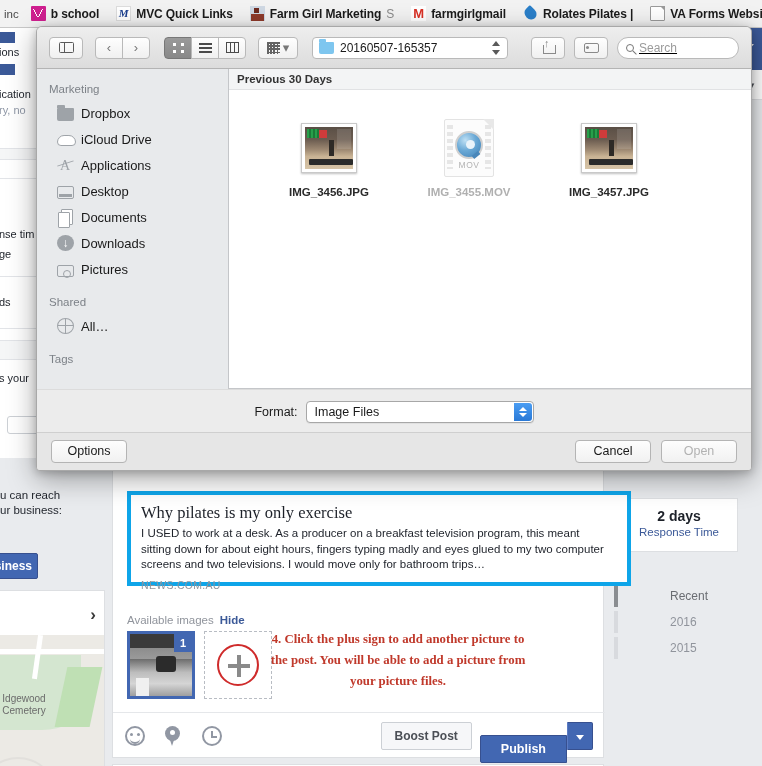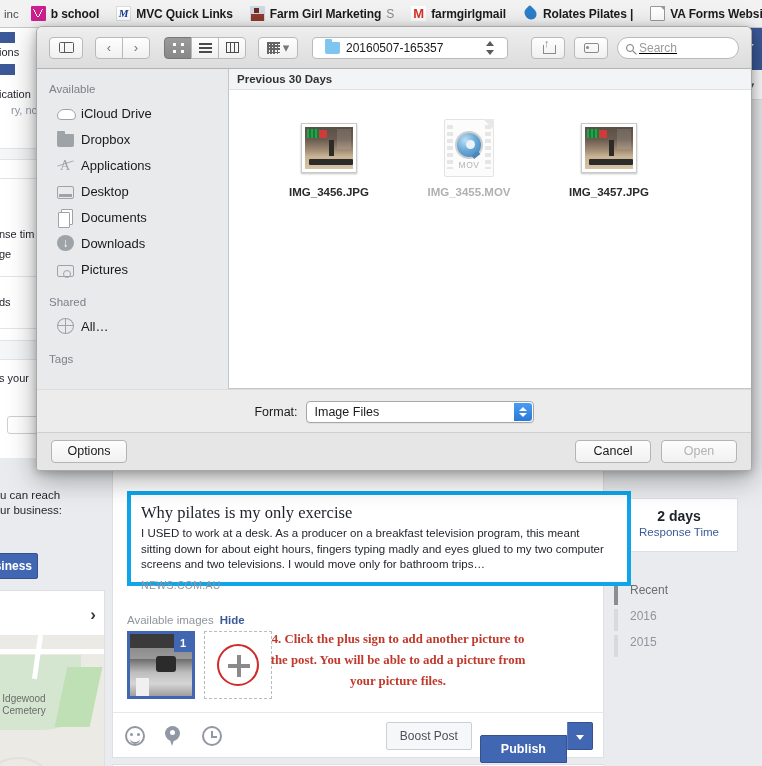--- a/index.html
+++ b/index.html
@@ -277,21 +277,21 @@
     background: #9197a3;
   }
   .ico-clock::after {
     content: ""; position: absolute; left: 8px; top: 8px; width: 5px; height: 2px;
     background: #9197a3;
   }
   .spacer { flex: 1; }
   .btn-boost {
     height: 28px; padding: 0 13px; background: #f6f7f9;
     border: 1px solid #ccd0d5; border-radius: 2px;
-    font-size: 12px; font-weight: normal; color: #4b4f56; margin-right: 8px;
+    font-size: 12px; font-weight: bold; color: #4b4f56; margin-right: 8px;
     line-height: 26px;
   }
   .btn-publish {
     height: 28px; padding: 0 20px; background: #4267b2;
     border: 1px solid #37508f; border-radius: 2px 0 0 2px;
     font-size: 12.5px; font-weight: bold; color: #fff; line-height: 26px; margin-top: 27px;
   }
   .btn-publish-caret {
     height: 28px; width: 26px; background: #4267b2;
     border: 1px solid #37508f; border-left: 1px solid #5b7bc4; border-radius: 0 2px 2px 0;
@@ -313,22 +313,22 @@
   .rt-card {
     position: absolute; left: 620px; top: 470px; width: 118px; height: 54px;
     background: #fff; border: 1px solid #dddfe2;
     text-align: center; padding-top: 9px;
   }
   .rt-num { font-size: 14px; font-weight: bold; color: #1d2129; }
   .rt-lbl { font-size: 11.5px; color: #3b5998; margin-top: 2px; }
 
   .yearlist { position: absolute; left: 614px; top: 555px; width: 130px; }
   .yearitem {
-    display: flex; align-items: flex-start; height: 26px;
-    font-size: 12px; color: #90949c;
+    display: flex; align-items: center; height: 26px;
+    font-size: 12px; color: #90949c; gap: 40px;
   }
   .yearitem .bar { width: 4px; height: 22px; background: #d8dade; margin-right: 12px; }
   .yearitem.active .bar { background: #8a8d91; }
   .yearitem.active .lbl { color: #6a6d72; }
 
   
   .finder {
     position: absolute; left: 36px; top: 26px; width: 716px; height: 445px;
     background: #ececec;
     border: 1px solid #a8a8a8;
@@ -396,21 +396,21 @@
       repeating-linear-gradient(to right, #4a4a4a 0 1.6px, transparent 1.6px 3.2px),
       repeating-linear-gradient(to bottom, #4a4a4a 0 1.6px, transparent 1.6px 3.2px);
     background-size: 13px 12px;
     opacity: .85;
   }
   .tb-arrange { width: 40px; margin-right: 14px; gap: 3px; }
 
   .path-popup {
     flex: 1; max-width: 196px; height: 22px; background: #fff;
     border: 1px solid #b9b9b9; border-radius: 4px;
-    display: flex; align-items: center; padding: 0 12px;
+    display: flex; align-items: center; padding: 0 6px;
     margin-right: 14px;
   }
   .folder-ico {
     width: 15px; height: 12px; background: #7ec6ef; border-radius: 1px 1px 2px 2px;
     position: relative; margin-right: 6px; flex: 0 0 15px;
   }
   .folder-ico::before {
     content: ""; position: absolute; left: 0; top: -3px; width: 7px; height: 3px;
     background: #7ec6ef; border-radius: 1px 1px 0 0;
   }
@@ -668,21 +668,21 @@
 
 <div id="root">
 
   <div class="bgpage">
 
     <div class="bg-leftpanel">
       <div class="bg-blue-bar" style="top:4px"></div>
       <div class="bg-blue-bar" style="top:36px"></div>
       <div class="bg-txt" style="left:54px;top:18px">ions</div>
       <div class="bg-txt" style="left:54px;top:60px">ication</div>
-      <div class="bg-txt" style="left:66px;top:76px;color:#8f97a6">ry, no</div>
+      <div class="bg-txt" style="left:54px;top:76px;color:#8f97a6">ry, no</div>
       <div class="bg-greybox" style="left:52px;top:120px;width:48px;height:12px"></div>
       <div class="bg-hr" style="left:52px;top:150px;width:48px"></div>
       <div class="bg-txt" style="left:54px;top:200px">nse tim</div>
       <div class="bg-txt" style="left:54px;top:220px">ge</div>
       <div class="bg-hr" style="left:52px;top:248px;width:48px"></div>
       <div class="bg-txt" style="left:54px;top:268px">ds</div>
       <div class="bg-hr" style="left:52px;top:300px;width:48px"></div>
       <div class="bg-greybox" style="left:52px;top:312px;width:48px;height:20px"></div>
       <div class="bg-txt" style="left:54px;top:344px">s your</div>
       <div class="bg-greybox" style="left:62px;top:388px;width:40px;height:18px;border-radius:3px;background:#fff;border-color:#ccd0d5"></div>
@@ -866,29 +866,29 @@
         <div class="searchbox">
           <span class="mag"></span>
           <span class="search-ph">Search</span>
         </div>
       </div>
     </div>
 
     <div class="finder-body">
 
       <div class="finder-sidebar">
-        <div class="sb-head">Available</div>
-
+        <div class="sb-head">Marketing</div>
+
+        <div class="sb-item">
+          <span class="sb-ico ic-folder"></span>
+          <span class="sb-label">Dropbox</span>
+        </div>
         <div class="sb-item">
           <span class="sb-ico ic-cloud"></span>
           <span class="sb-label">iCloud Drive</span>
-        </div>
-        <div class="sb-item">
-          <span class="sb-ico ic-folder"></span>
-          <span class="sb-label">Dropbox</span>
         </div>
         <div class="sb-item">
           <span class="sb-ico ic-apps"></span>
           <span class="sb-label">Applications</span>
         </div>
         <div class="sb-item">
           <span class="sb-ico ic-desktop"></span>
           <span class="sb-label">Desktop</span>
         </div>
         <div class="sb-item">

